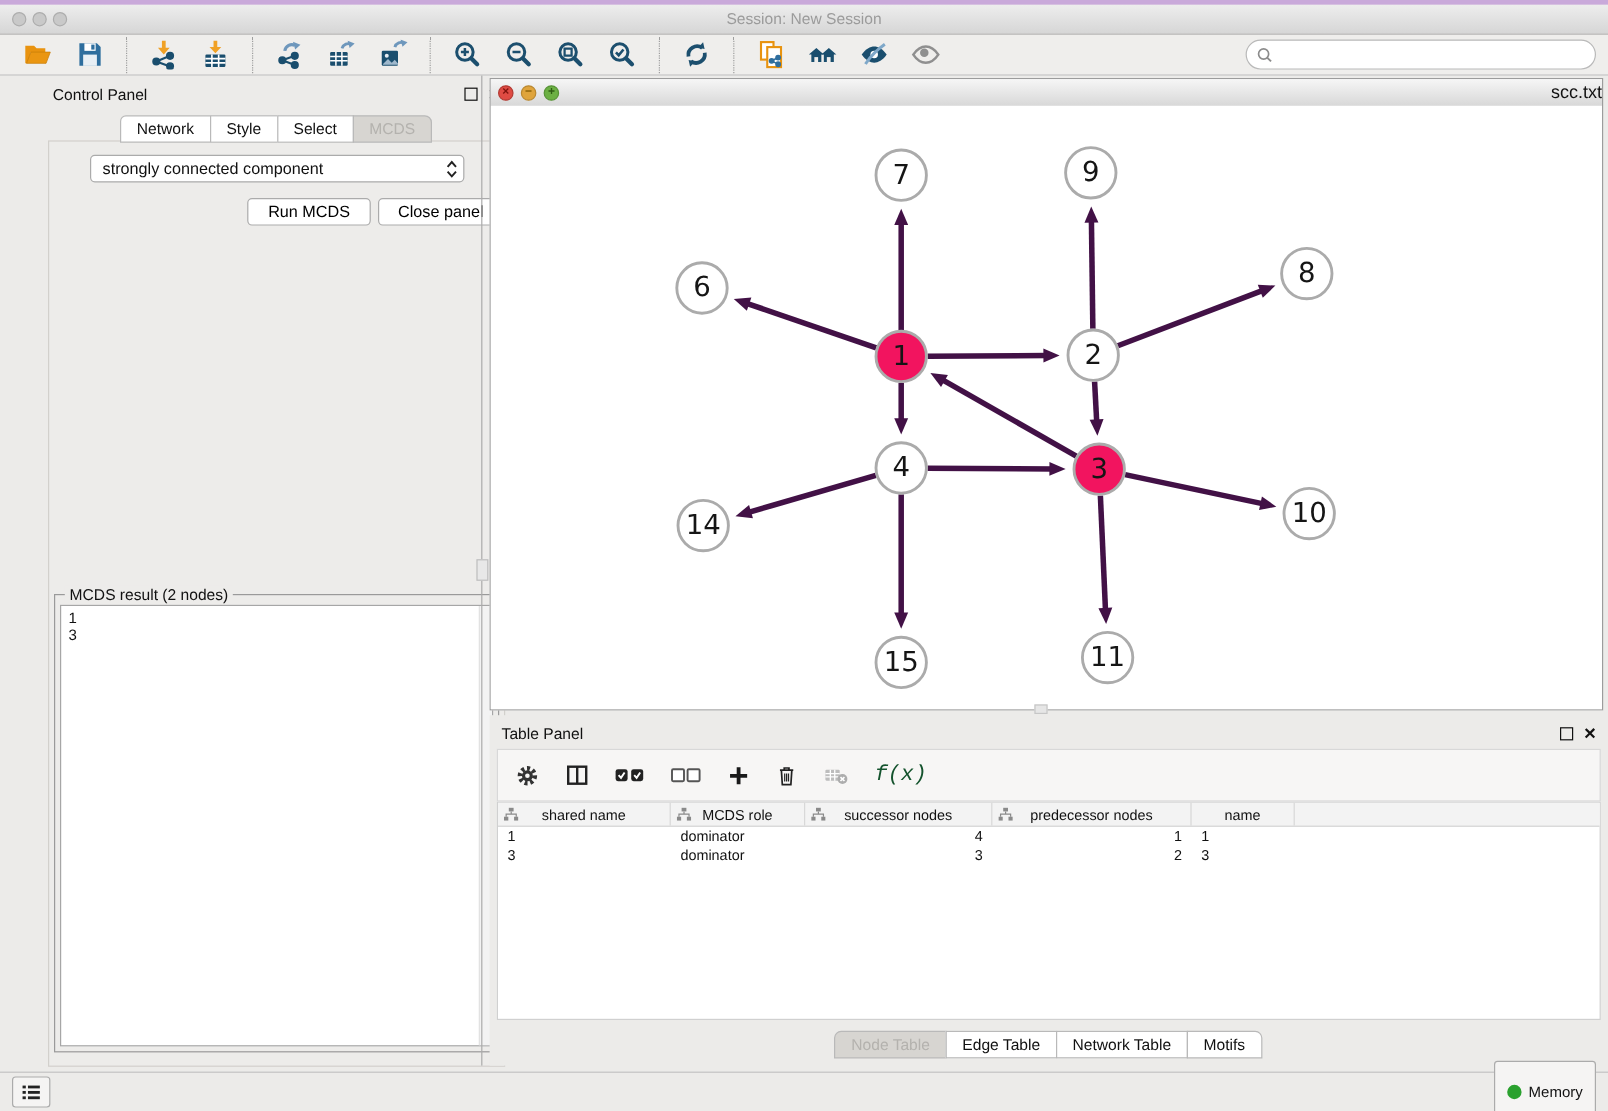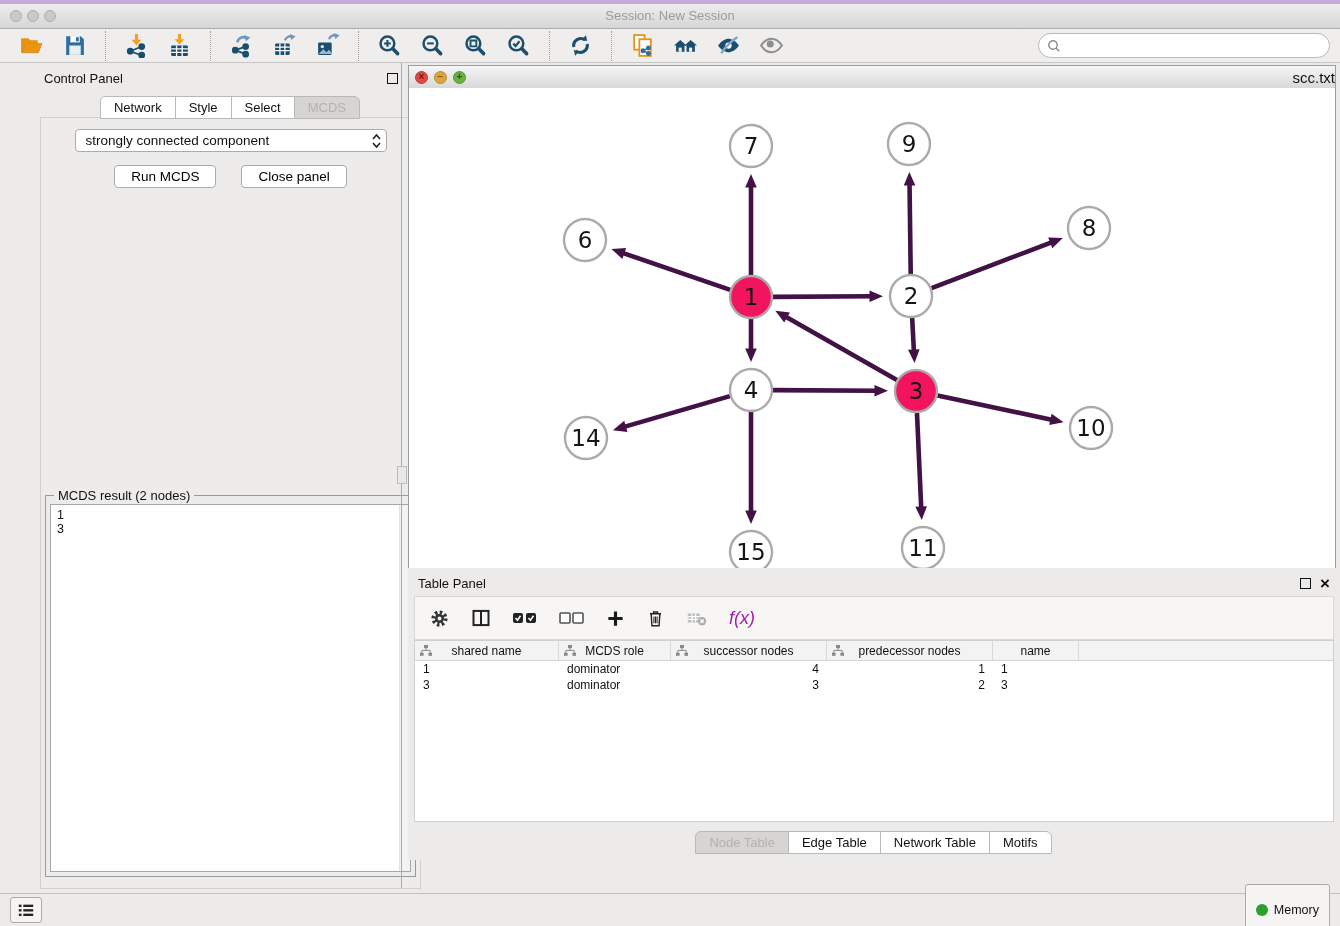--- a/index.html
+++ b/index.html
@@ -24,43 +24,43 @@
   .float-ico{width:9px;height:9px;border:1.5px solid #111;box-sizing:content-box;}
   .close-ico{font-weight:bold;font-size:17px;line-height:1;}
   .cp-tabs{position:absolute;top:33px;left:0;right:0;display:flex;justify-content:center;z-index:2;}
   .tab{background:#fff;border:1px solid #B9B9B9;padding:3px 13px;font-size:13px;margin-left:-1px;}
   .tab:first-child{border-radius:5px 0 0 0;}
   .tab.active{background:#D7D5D1;color:#B4B2AE;border-radius:0 6px 0 0;}
   .cp-body{position:absolute;top:54px;left:8px;right:8px;bottom:4px;border:1px solid #D2D0CC;background:#EDECEA;}
   .opt-label{margin-top:24px;text-align:center;font-size:13.5px;}
   .selectbox{margin:11px auto 0;width:312px;height:23px;background:#fff;border:1px solid #ABABAB;border-radius:4px;display:flex;align-items:center;padding:0 4px 0 10px;font-size:13.5px;box-sizing:border-box;}
   .selectbox .stepper{margin-left:auto;display:flex;align-items:center;}
-  .btn-row{display:flex;justify-content:center;gap:25px;margin-top:13px;}
+  .btn-row{display:flex;justify-content:flex-end;gap:6px;margin-top:13px;}
   .btn{background:#fff;border:1px solid #ABABAB;border-radius:4px;padding:3px 16px;font-size:13.5px;}
   .result-group{position:absolute;left:4px;right:4px;top:377px;bottom:11px;border:1px solid #9A9A9A;background:#EDECEA;}
   .result-legend{position:absolute;top:-8px;left:8px;background:#EDECEA;padding:0 4px;font-size:13px;}
   .result-text{position:absolute;left:4px;right:4px;top:8px;bottom:4px;background:#fff;border:1px solid #A6A6A6;font-size:12.5px;padding:3px 6px;margin:0;white-space:pre;font-family:"Liberation Sans",sans-serif;}
   .vtrack{position:absolute;right:5px;top:9px;bottom:5px;width:10px;background:#F3F3F3;border-left:1px solid #E2E2E2;}
   .vsplit{position:absolute;left:401px;top:63px;bottom:38px;width:1px;background:#ABABAB;}
   .vgrip{position:absolute;left:397px;top:466px;width:8px;height:16px;background:#E8E8E8;border:1px solid #BDBDBD;}
   .hgrip{position:absolute;left:862px;top:587px;width:9px;height:6px;background:#E6E6E6;border:1px solid #C6C6C6;}
   
   .net-window{position:absolute;left:408px;top:65px;width:928px;height:527px;border:1px solid #9C9C9C;background:#fff;box-sizing:border-box;}
   .net-titlebar{height:22px;background:linear-gradient(#F6F6F6,#D8D8D8);border-bottom:1px solid #A8A8A8;position:relative;display:flex;align-items:center;}
   .net-title{position:absolute;left:0;right:0;text-align:right;font-size:15px;color:#111;}
   .nt{width:13px;height:13px;border-radius:50%;margin-left:6px;display:flex;align-items:center;justify-content:center;font-size:10px;font-weight:bold;box-sizing:border-box;line-height:1;}
   .nt-red{background:#DF4B43;border:1px solid #B33A33;color:#7E120D;}
   .nt-yellow{background:#DFA43C;border:1px solid #BA8830;color:#845D04;}
   .nt-green{background:#6CB043;border:1px solid #579336;color:#2F5D14;}
   .net-canvas{position:absolute;top:22px;left:0;right:0;bottom:0;background:#fff;overflow:hidden;}
   
-  .table-panel{position:absolute;left:408px;top:568px;width:932px;height:292px;background:#ECEBE9;}
+  .table-panel{position:absolute;left:408px;top:596px;width:932px;height:292px;background:#ECEBE9;}
   .tp-toolbar{position:absolute;top:28px;left:6px;right:6px;height:44px;background:#F7F6F5;border:1px solid #D8D8D8;display:flex;align-items:center;padding:0 14px;gap:21px;box-sizing:border-box;}
   .tp-toolbar .ticon{display:flex;align-items:center;justify-content:center;}
-  .fx{font-family:Liberation Sans, sans-serif;font-style:italic;color:#a21caf;font-size:18px;}
+  .fx{font-family:Liberation Mono, monospace;font-style:italic;color:#14532d;font-size:18px;}
   .tp-table{position:absolute;top:72px;left:6px;right:6px;bottom:38px;background:#fff;border:1px solid #D0D0D0;box-sizing:border-box;}
   .thead{display:flex;height:19px;background:#F3F3F3;border-bottom:1px solid #D4D4D4;}
   .th{position:relative;border-right:1px solid #D8D8D8;font-size:12px;display:flex;align-items:center;justify-content:center;box-sizing:border-box;}
   .th svg{position:absolute;left:5px;top:4px;}
   .th-fill{flex:1;}
   .tr{display:flex;height:16px;font-size:12px;align-items:center;}
   .td{box-sizing:border-box;padding:0 8px;overflow:hidden;white-space:nowrap;}
   .tp-tabs{position:absolute;bottom:6px;left:0;right:0;display:flex;justify-content:center;}
   .tp-tabs .tab.active{border-radius:6px 0 0 0;}
   .tp-tabs .tab:last-child{border-radius:0 6px 0 0;text-align:right;}

